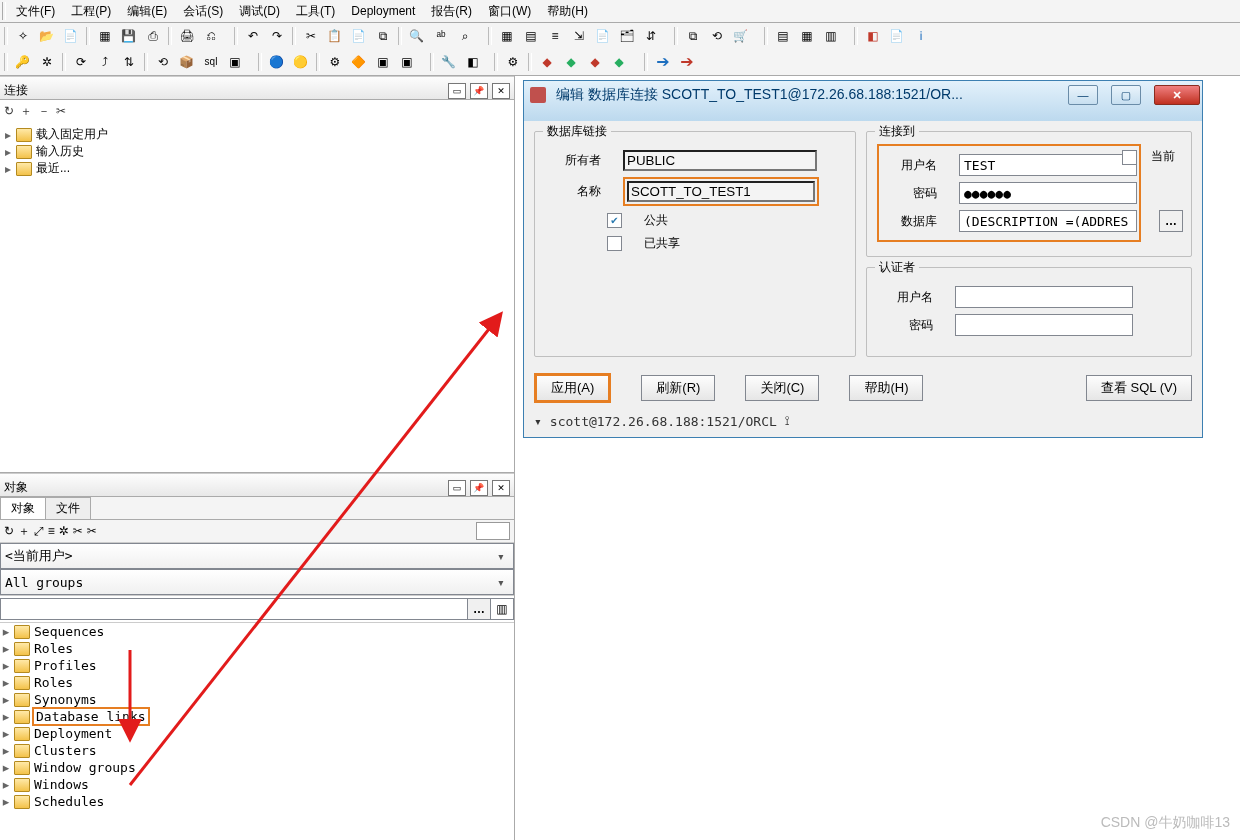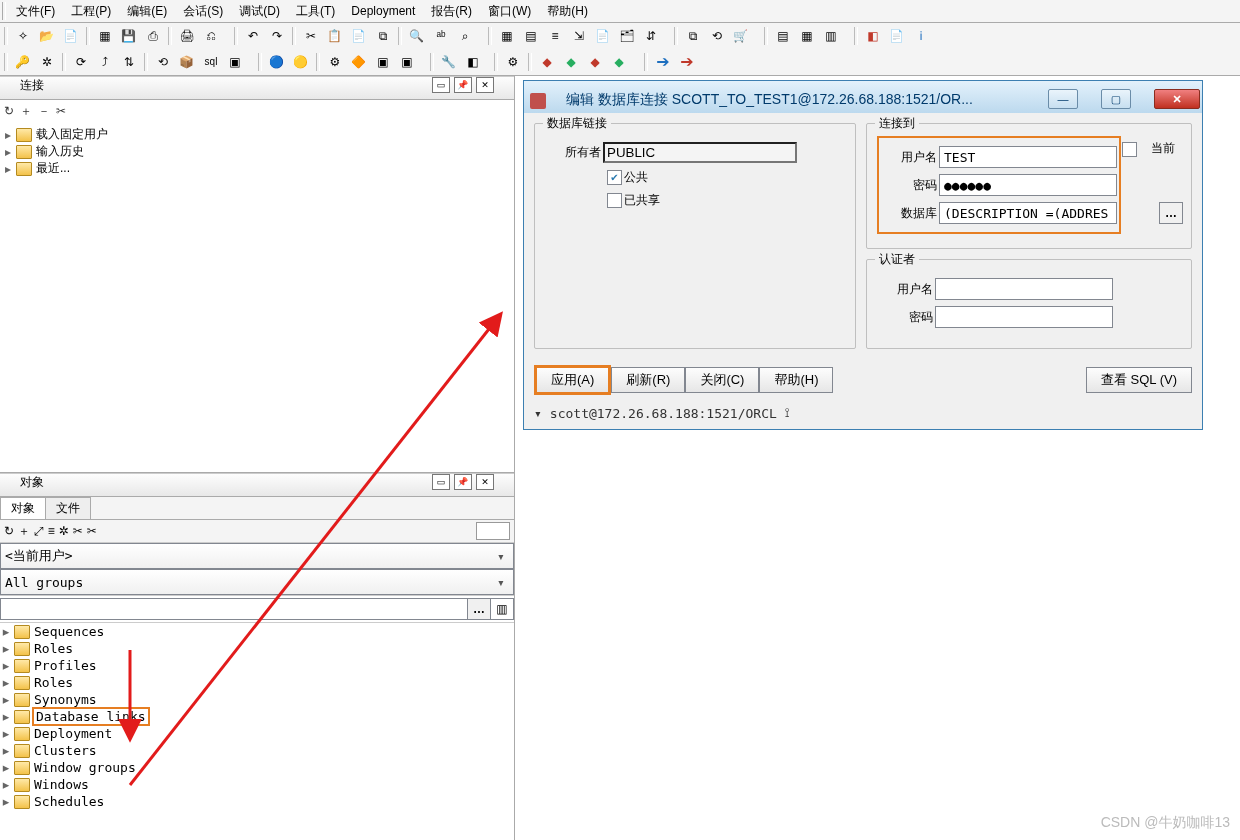--- a/index.html
+++ b/index.html
@@ -15,21 +15,21 @@
 .toolbar{height:24px;display:flex;align-items:center;padding:1px 2px;gap:2px}
 .tbtn{width:20px;height:20px;display:flex;align-items:center;justify-content:center;border:1px solid transparent;border-radius:2px}
 .tsep{width:2px;height:18px;border-left:1px solid #bbb;border-right:1px solid #fff;margin:0 2px}
 
 
 .main{display:flex;height:calc(840px - 22px - 50px)}
 .left{width:514px;display:flex;flex-direction:column;border-right:1px solid #aaa}
 .right{flex:1;background:#fff;position:relative}
 
 
-.panel-hdr{height:22px;background:linear-gradient(#fdfdfd,#e8e8e8);border-top:1px solid #ccc;border-bottom:1px solid #aaa;display:flex;align-items:flex-start;padding:0 20px}
+.panel-hdr{height:22px;background:linear-gradient(#fdfdfd,#e8e8e8);border-top:1px solid #ccc;border-bottom:1px solid #aaa;display:flex;align-items:flex-end;padding:0 4px}
 .panel-hdr .title{flex:1}
 .panel-hdr .btns{display:flex;gap:4px;font-family:Arial}
 .panel-hdr .hb{width:16px;height:14px;display:flex;align-items:center;justify-content:center;border:1px solid #777;background:#fff;font-size:9px;line-height:1;cursor:pointer}
 
 
 .conn-body{flex:0 0 350px;background:#fff;overflow:auto;border-bottom:1px solid #aaa}
 .conn-tb{height:22px;display:flex;align-items:center;gap:6px;padding:0 4px;font-family:Arial;color:#333}
 
 
 .tree{padding:4px 2px}
@@ -51,40 +51,40 @@
 .filterrow input{flex:1;height:20px;border:1px solid #828790;padding:0 4px;margin:0}
 .filterrow .dots{width:22px;height:20px;border:1px solid #828790;background:#f0f0f0;display:flex;align-items:center;justify-content:center;margin-left:-1px;font-weight:bold}
 .filterrow .ibox{width:22px;height:20px;border:1px solid #828790;background:#fff;margin-left:-1px;display:flex;align-items:center;justify-content:center}
 
 .obj-tree{flex:1;overflow:auto;background:#fff;font-family:Consolas,monospace;font-size:13px;border-top:1px solid #ccc}
 .obj-tree .tree-row{height:17px}
 .hl{border:2px solid #e67e22;padding:0 2px}
 
 
 .dialog{position:absolute;left:8px;top:4px;width:678px;background:#f0f0f0;border:1px solid #3c7fb1}
-.dlg-title{height:28px;background:linear-gradient(#e3f1fb,#bcd9ee);display:flex;align-items:flex-end;padding:0 2px 4px 6px;gap:20px;color:#003a6b;font-size:14px}
+.dlg-title{height:28px;background:linear-gradient(#e3f1fb,#bcd9ee);display:flex;align-items:center;padding:0 2px 12px 6px;gap:10px;color:#003a6b;font-size:14px}
 .dlg-title .icon{width:16px;height:16px;background:#c0504d;border-radius:2px}
 .dlg-title .txt{flex:1;white-space:nowrap;overflow:hidden;text-overflow:ellipsis}
 .winbtn{height:18px;border:1px solid #6a8ca8;background:linear-gradient(#eaf4fb,#c7dff0);border-radius:2px;display:flex;align-items:center;justify-content:center;margin-left:3px;font-family:Arial;font-size:11px}
 .winbtn.min,.winbtn.max{width:28px}
 .winbtn.close{width:44px;background:linear-gradient(#f08080,#c03020);color:#fff;border-color:#8a2c1f;font-weight:bold}
 
 .dlg-body{padding:10px;display:flex;gap:10px}
 .grp{border:1px solid #bfbfbf;border-radius:2px;padding:12px 10px 14px;position:relative}
 .grp .legend{position:absolute;top:-9px;left:8px;background:#f0f0f0;padding:0 4px}
 .grpL{width:300px}
-.row{display:flex;align-items:center;margin:6px 0;gap:2px}
+.row{display:flex;align-items:center;margin:6px 0;gap:22px}
 .row .lab{width:56px;text-align:right}
 .row input[type=text],.row input[type=password]{height:20px;border:1px solid #828790;padding:0 4px;font-family:Consolas,monospace;font-size:13px;background:#fff}
 .ro{background:#f4f4f4!important}
 .chk{width:13px;height:13px;border:1px solid #828790;background:#fff;display:inline-flex;align-items:center;justify-content:center;font-size:10px;color:#2a7ab0}
 .hl2{border:2px solid #e67e22;padding:2px}
 .dots2{width:22px;height:20px;border:1px solid #828790;background:#f0f0f0;display:flex;align-items:center;justify-content:center;font-weight:bold}
 
-.dlg-btns{padding:6px 10px 10px;display:flex;align-items:center;gap:0}
+.dlg-btns{padding:6px 10px 10px;display:flex;align-items:center;gap:30px}
 .btn{height:24px;padding:0 14px;border:1px solid #828790;background:linear-gradient(#fdfdfd,#e6e6e6);display:flex;align-items:center;font-size:13px;cursor:pointer}
 .btn.hl{border:3px solid #e67e22}
 .dlg-btns .spacer{flex:1}
 .status{padding:0 10px 8px;font-family:Consolas,monospace;font-size:13px;color:#333;display:flex;align-items:center;gap:8px}
 
 
 .wm{position:absolute;right:10px;bottom:8px;color:#bbb;font-size:14px}
 
 
 svg.anno{position:absolute;left:0;top:0;pointer-events:none}
@@ -335,20 +335,26 @@
           <span class="winbtn min">—</span>
           <span class="winbtn max">▢</span>
           <span class="winbtn close">✕</span>
         </div>
         <div class="dlg-body">
           <div class="grp grpL">
             <span class="legend">数据库链接</span>
             <div class="row">
               <span class="lab">所有者</span>
               <input class="ro" style="width: 186px;" readonly="" value="PUBLIC">
+            </div>
+            <div class="row">
+              <span class="lab">名称</span>
+              <span class="hl2">
+                <input class="ro" style="width: 180px;" readonly="" value="SCOTT_TO_TEST1">
+              </span>
             </div>
             <div class="row" style="padding-left:62px">
               <span class="chk">✔</span>
               <span>公共</span>
             </div>
             <div class="row" style="padding-left:62px">
               <span class="chk"></span>
               <span>已共享</span>
             </div>
           </div>

